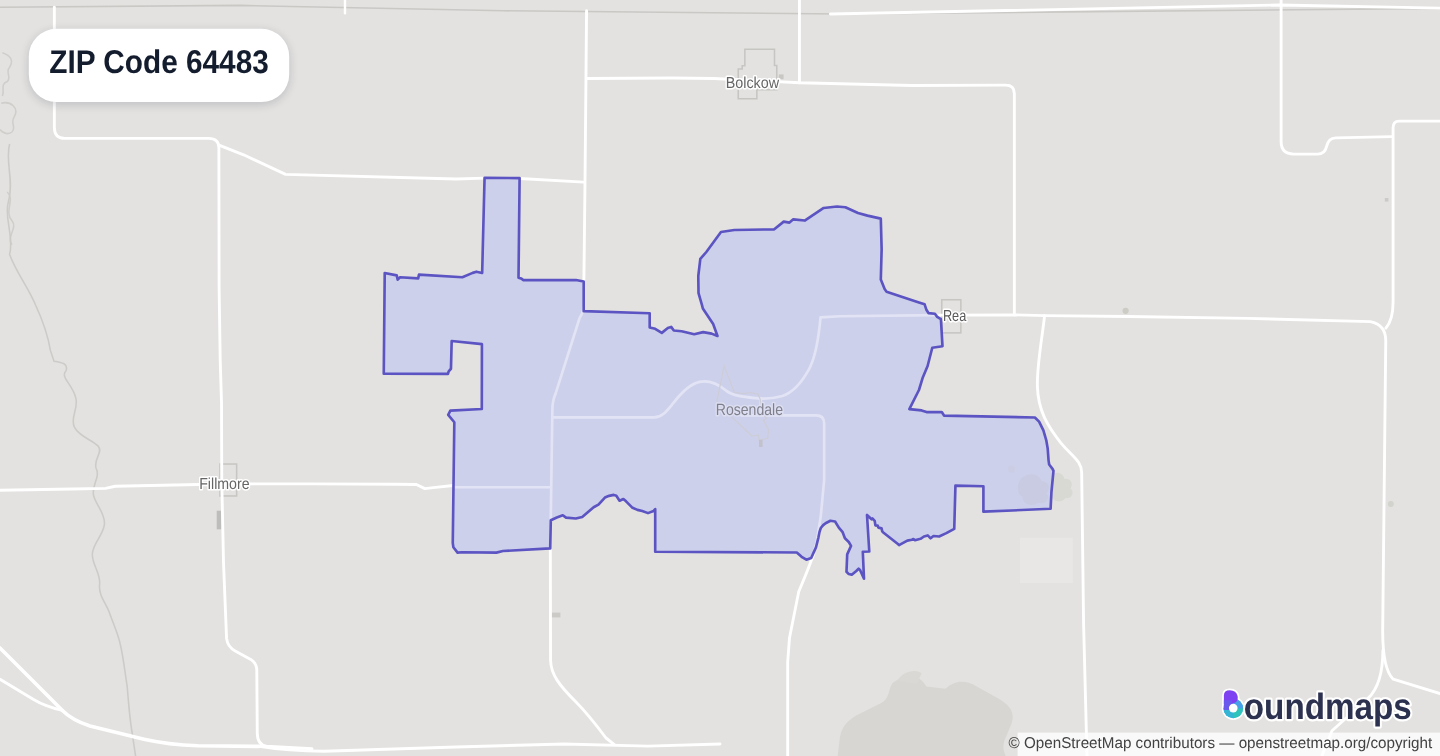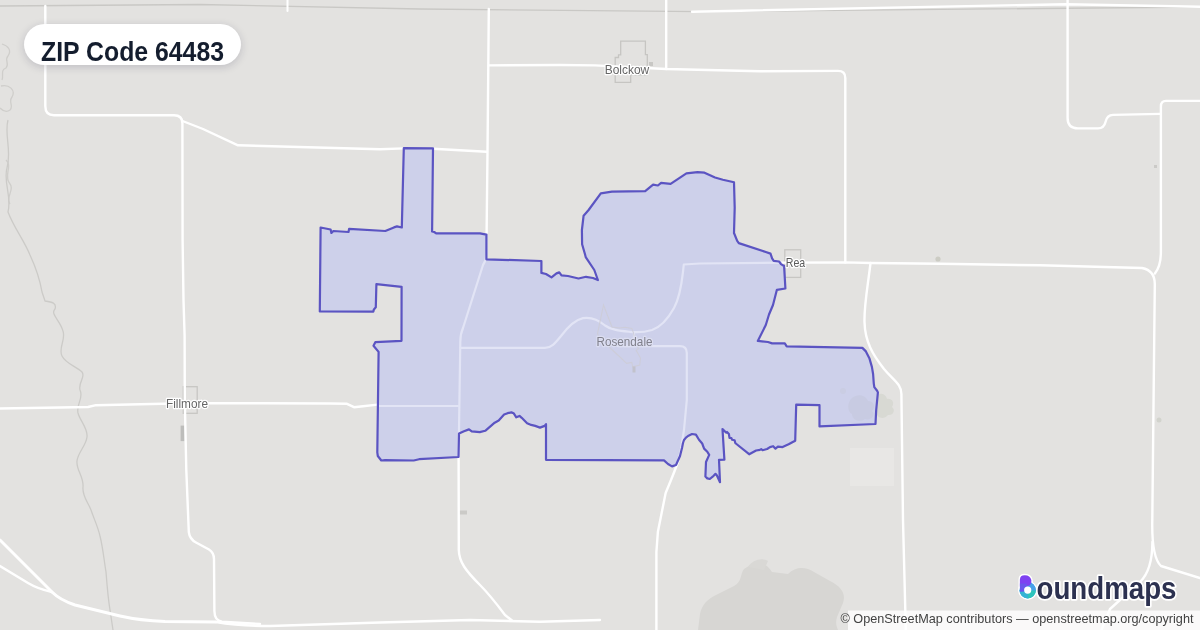--- a/index.html
+++ b/index.html
@@ -1,18 +1,18 @@
 <!DOCTYPE html>
 <html><head>
 <meta charset="utf-8">
 <style>
   html,body{margin:0;padding:0;}
   #wrap{position:relative;width:1200px;height:630px;overflow:hidden;background:#fde047;font-family:"Liberation Sans",sans-serif;}
   svg{position:absolute;left:0;top:0;}
-  #badge{position:absolute;left:24px;top:24px;width:216.5px;height:41px;background:#fff;border-radius:23px;box-shadow:0 2px 8px rgba(30,30,60,0.18);}
+  #badge{position:absolute;left:24px;top:24px;width:216.5px;height:61px;background:#fff;border-radius:23px;box-shadow:0 2px 8px rgba(30,30,60,0.18);}
   #badge span{position:absolute;left:16.5px;top:11.8px;font-size:27.4px;font-weight:bold;color:#141d2e;white-space:nowrap;display:inline-block;transform:scaleX(0.906);transform-origin:0 0;}
 </style>
 </head>
 <body>
 <div id="wrap">
 <svg width="1200" height="630" viewBox="0 0 1200 630">
 
   <rect x="0" y="0" width="1200" height="630" fill="#e3e2e0"></rect>
   <g id="patches">
 

